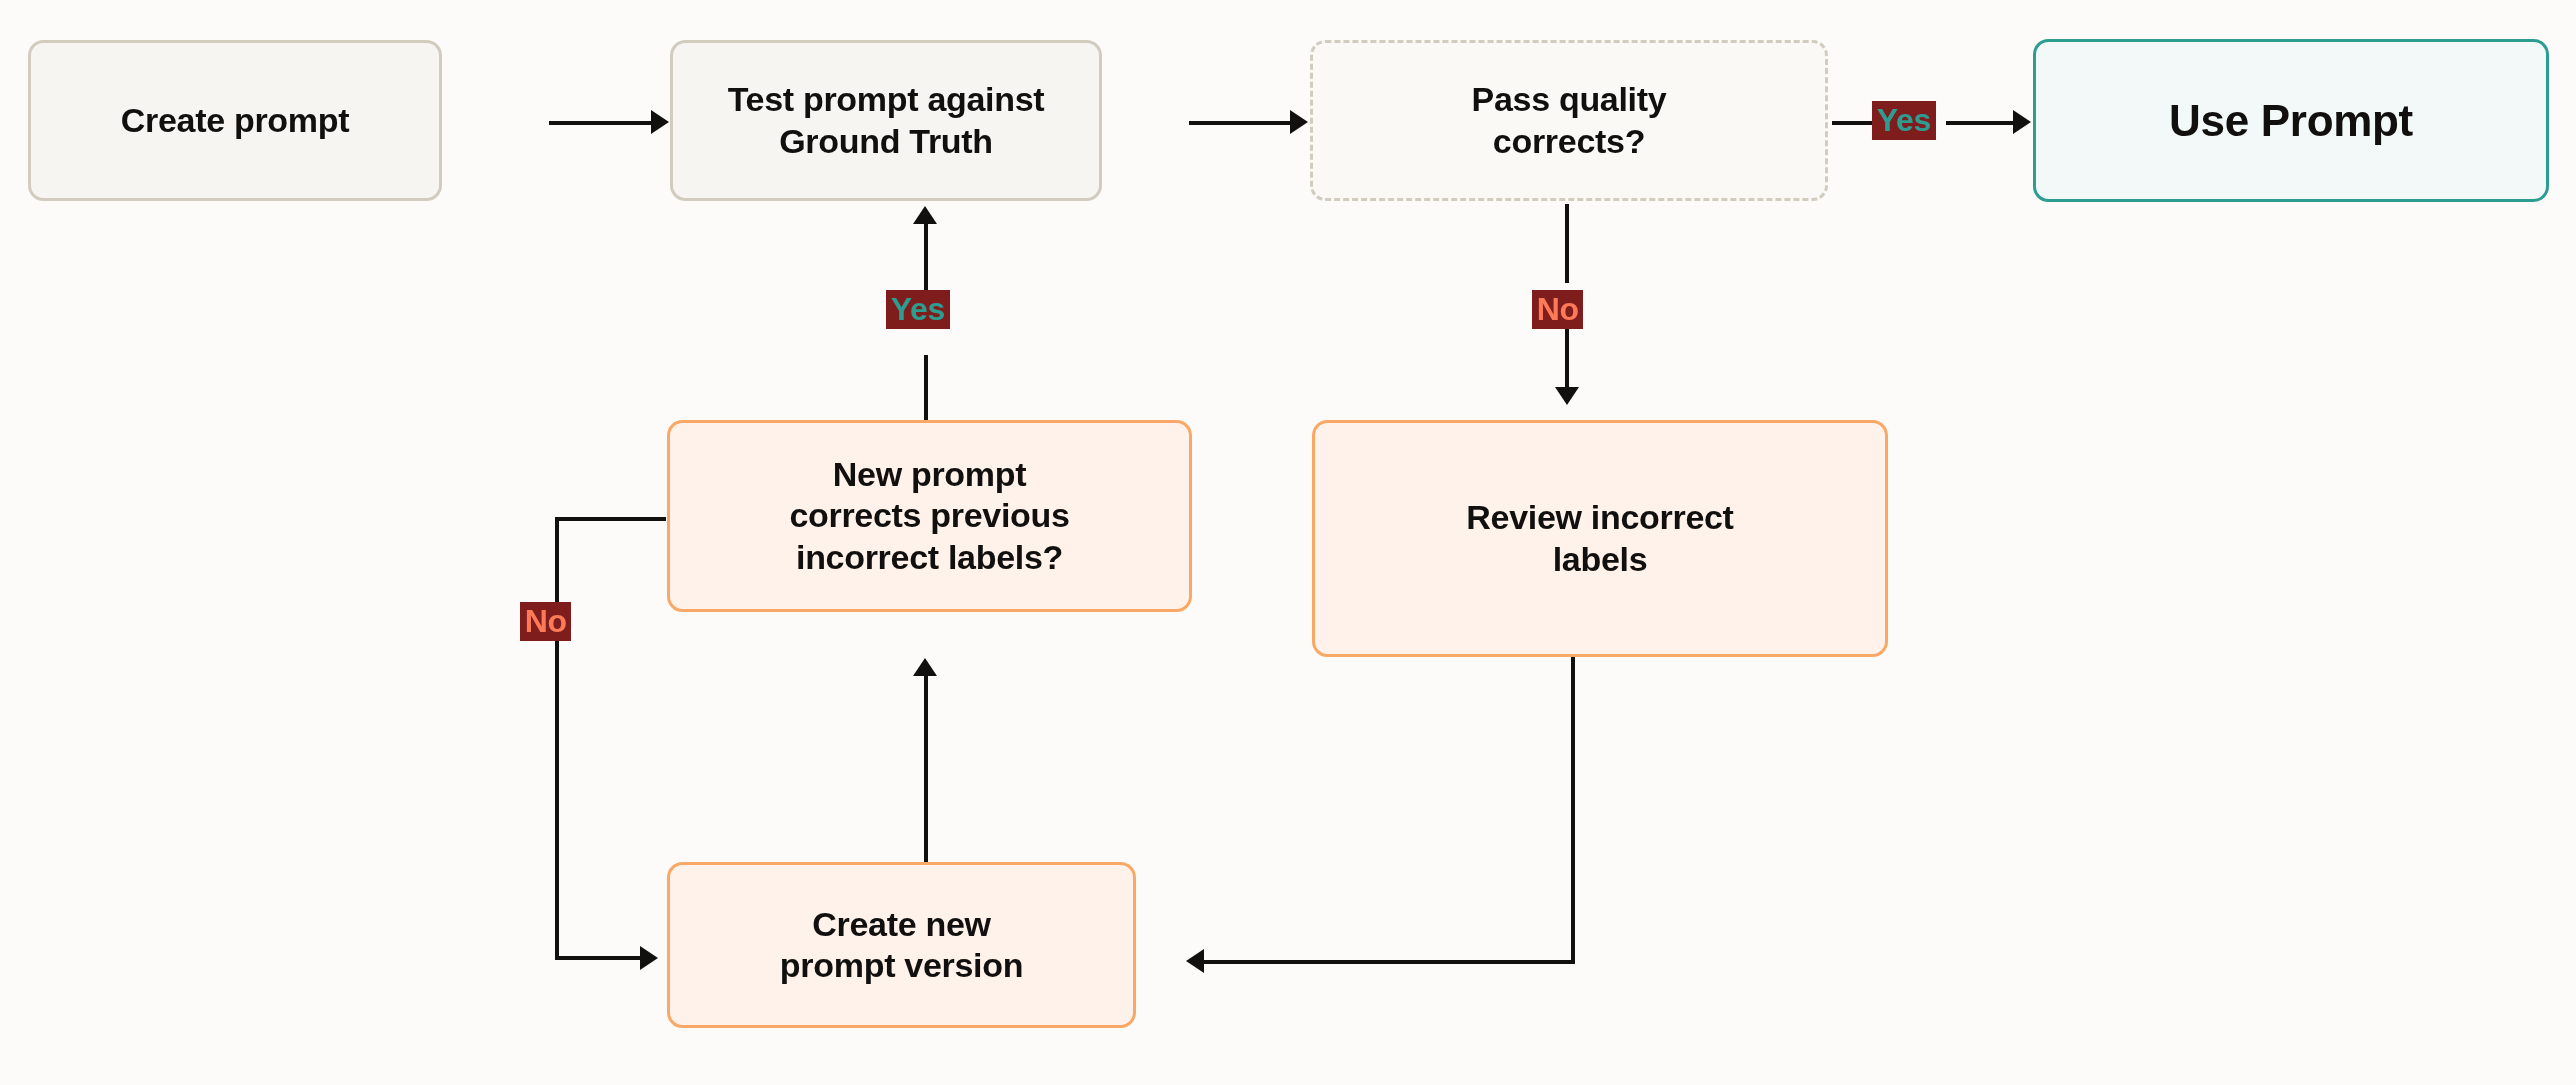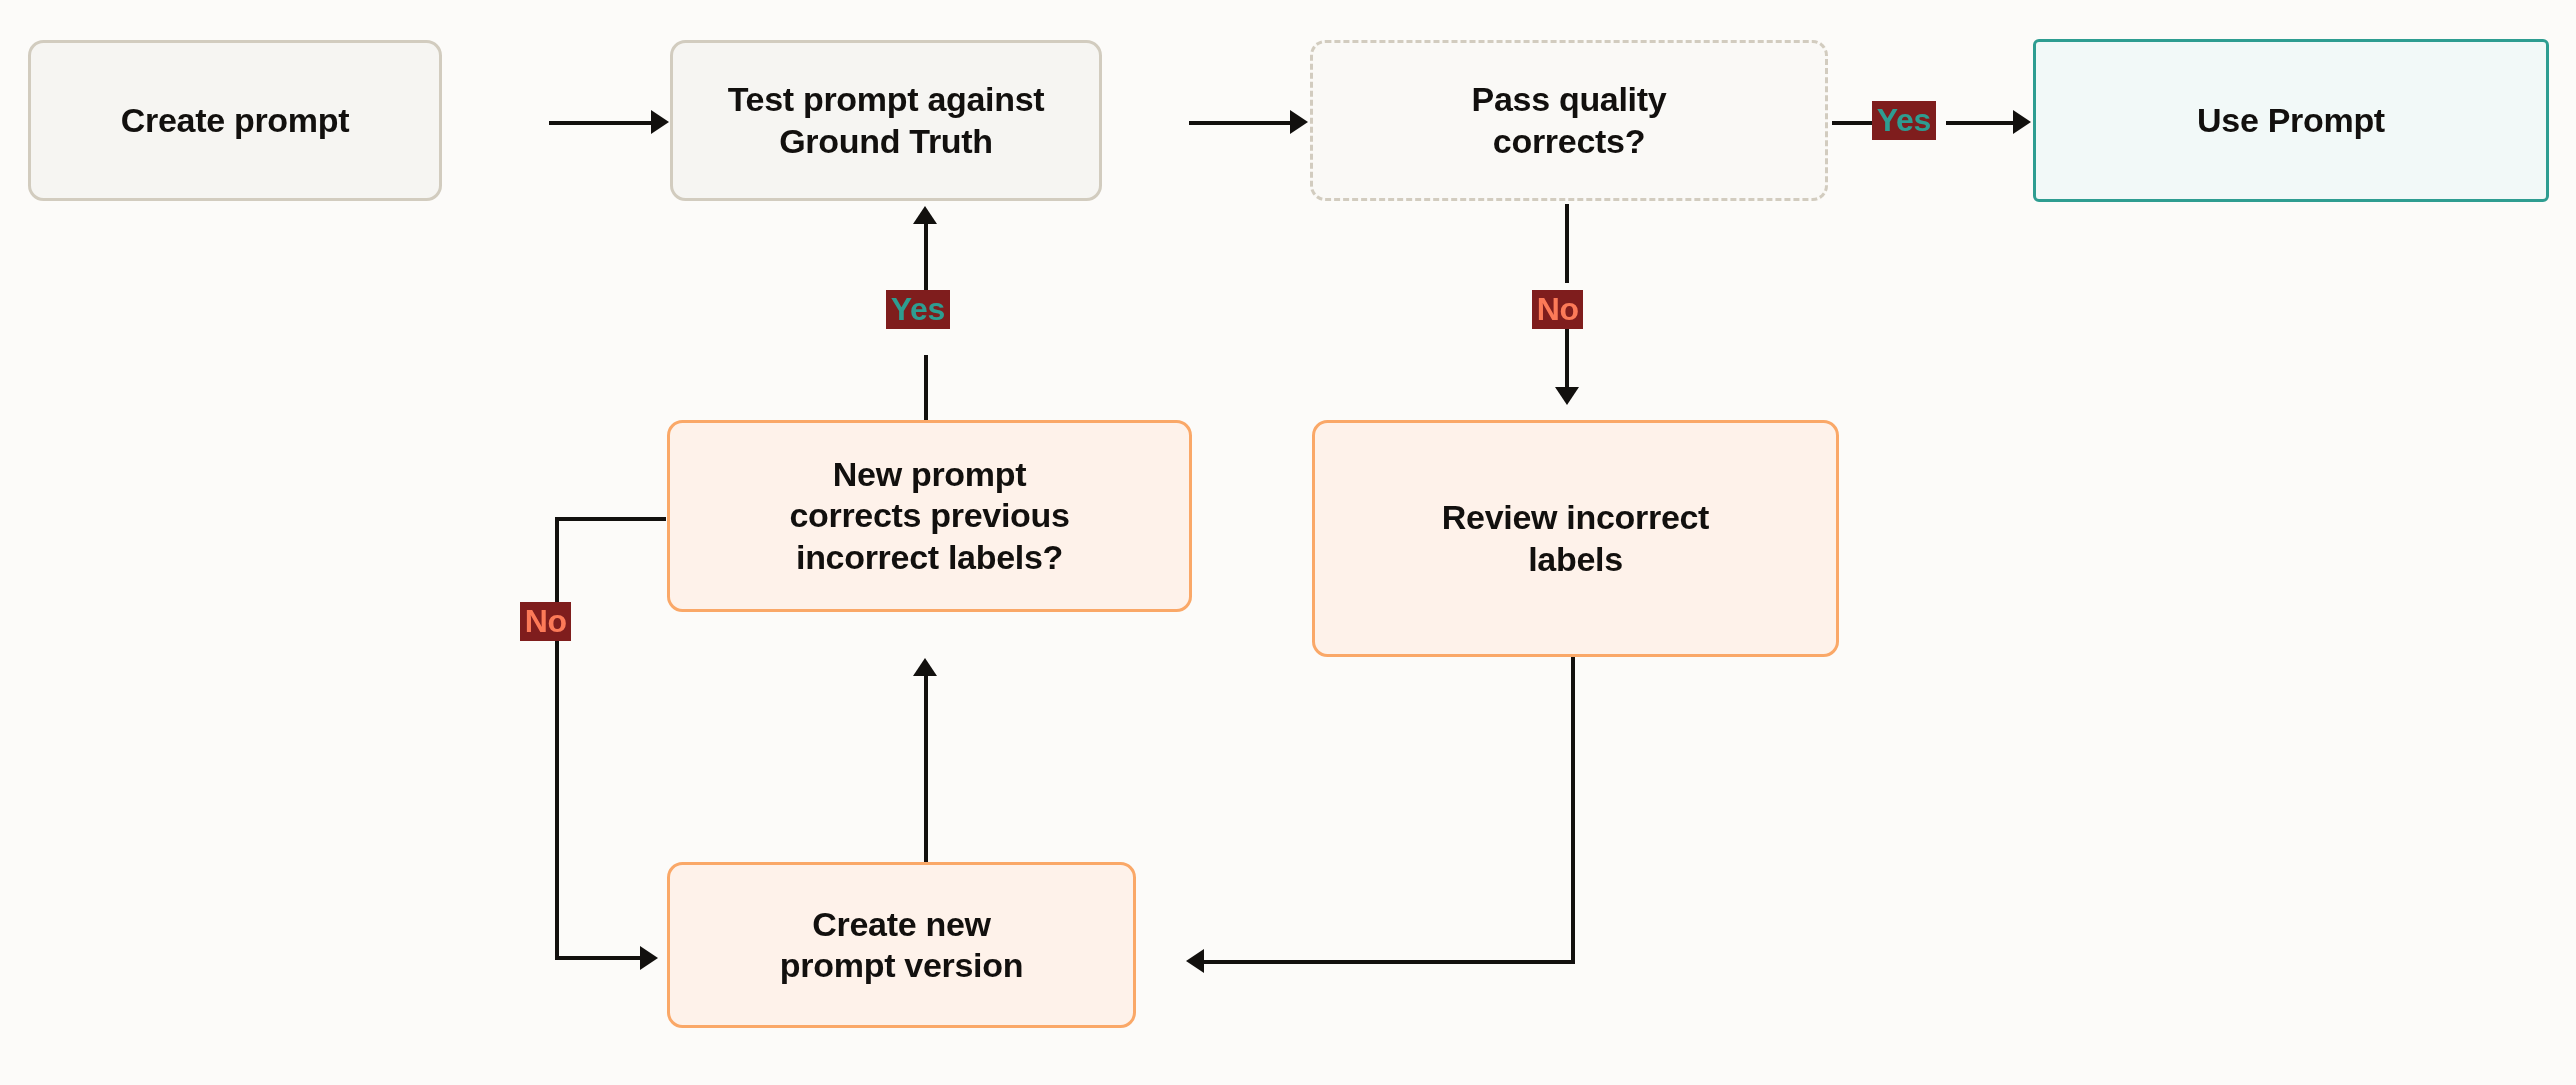--- a/index.html
+++ b/index.html
@@ -144,31 +144,31 @@
   <div class="node node--neutral" style="left:670px; top:40px; width:432px; height:161px; font-size:34px;">
     <span class="node-label">Test prompt against
 Ground Truth</span>
   </div>
 
   <div class="node node--decision-dashed" style="left:1310px; top:40px; width:518px; height:161px; font-size:34px;">
     <span class="node-label">Pass quality
 corrects?</span>
   </div>
 
-  <div class="node node--accent" style="left:2033px; top:39px; width:516px; height:163px; font-size:34px;border-radius:6px;">
+  <div class="node node--accent" style="left:2033px; top:39px; width:516px; height:163px; font-size:44px;">
     <span class="node-label">Use Prompt</span>
   </div>
 
   <div class="node node--warn" style="left:667px; top:420px; width:525px; height:192px; font-size:34px;">
     <span class="node-label">New prompt
 corrects previous
 incorrect labels?</span>
   </div>
 
-  <div class="node node--warn" style="left:1312px; top:420px; width:527px; height:237px; font-size:34px;">
+  <div class="node node--warn" style="left:1312px; top:420px; width:576px; height:237px; font-size:34px;">
     <span class="node-label">Review incorrect
 labels</span>
   </div>
 
   <div class="node node--warn" style="left:667px; top:862px; width:469px; height:166px; font-size:34px;">
     <span class="node-label">Create new
 prompt version</span>
   </div>
 
 </div>

